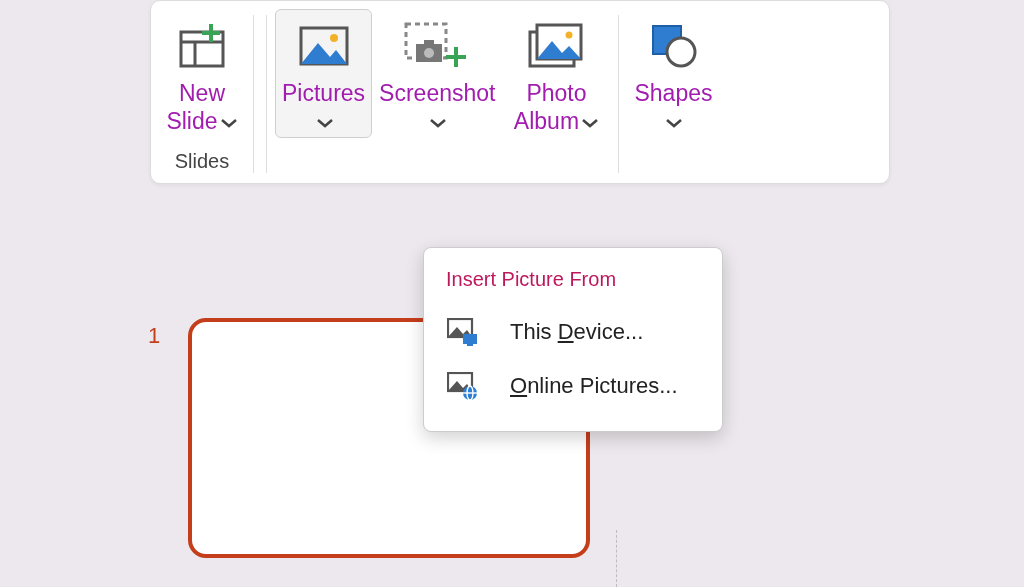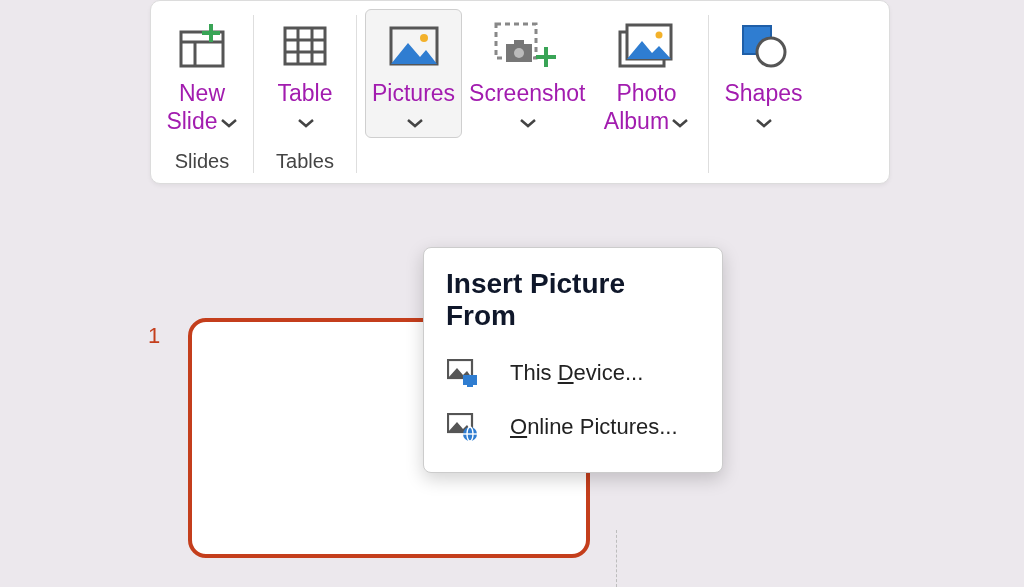--- a/index.html
+++ b/index.html
@@ -121,23 +121,23 @@
     top: 247px;
     width: 300px;
     background: #fff;
     border: 1px solid #ccc;
     border-radius: 8px;
     box-shadow: 0 6px 18px rgba(0,0,0,0.18);
     padding: 18px 10px 18px 10px;
     z-index: 50;
   }
   .menu-title {
-    font-size: 28px;
-    font-weight: 700;
-    color: #0f172a;
+    font-size: 20px;
+    font-weight: 400;
+    color: #be185d;
     padding: 2px 10px 14px 12px;
   }
   .menu-item {
     display: flex;
     align-items: center;
     gap: 30px;
     padding: 12px 10px 12px 12px;
     font-size: 22px;
     color: #222;
     border-radius: 4px;
@@ -206,44 +206,20 @@
                 </svg>
             </span>
           </div>
         </div>
       </div>
       <div class="group-label">Slides</div>
     </div>
 
     <div class="sep"></div>
 
-    <div class="group">
-      <div class="group-body">
-        <div class="rbtn">
-          <div class="iconwrap">
-            <svg width="50" height="50" viewBox="0 0 50 50">
-              <rect x="5" y="7" width="40" height="36" fill="none" stroke="#555" stroke-width="3"></rect>
-              <line x1="5" y1="19" x2="45" y2="19" stroke="#555" stroke-width="3"></line>
-              <line x1="5" y1="31" x2="45" y2="31" stroke="#555" stroke-width="3"></line>
-              <line x1="18" y1="7" x2="18" y2="43" stroke="#555" stroke-width="3"></line>
-              <line x1="32" y1="7" x2="32" y2="43" stroke="#555" stroke-width="3"></line>
-            </svg>
-          </div>
-          <div class="lbl">
-            <span>Table</span><br>
-            <span class="chev">
-              <svg width="18" height="12" viewBox="0 0 18 12">
-                  <path d="M2 3 L9 9 L16 3" fill="none" stroke="#444" stroke-width="2.5"></path>
-                </svg>
-            </span>
-          </div>
-        </div>
-      </div>
-      <div class="group-label">Tables</div>
-    </div>
 
     <div class="sep"></div>
 
     <div class="group" style="padding-bottom:0">
       <div class="group-body">
 
         <div class="rbtn highlight">
           <div class="iconwrap">
             <svg width="56" height="50" viewBox="0 0 56 50">
               <rect x="5" y="7" width="46" height="36" fill="none" stroke="#555" stroke-width="3"></rect>

